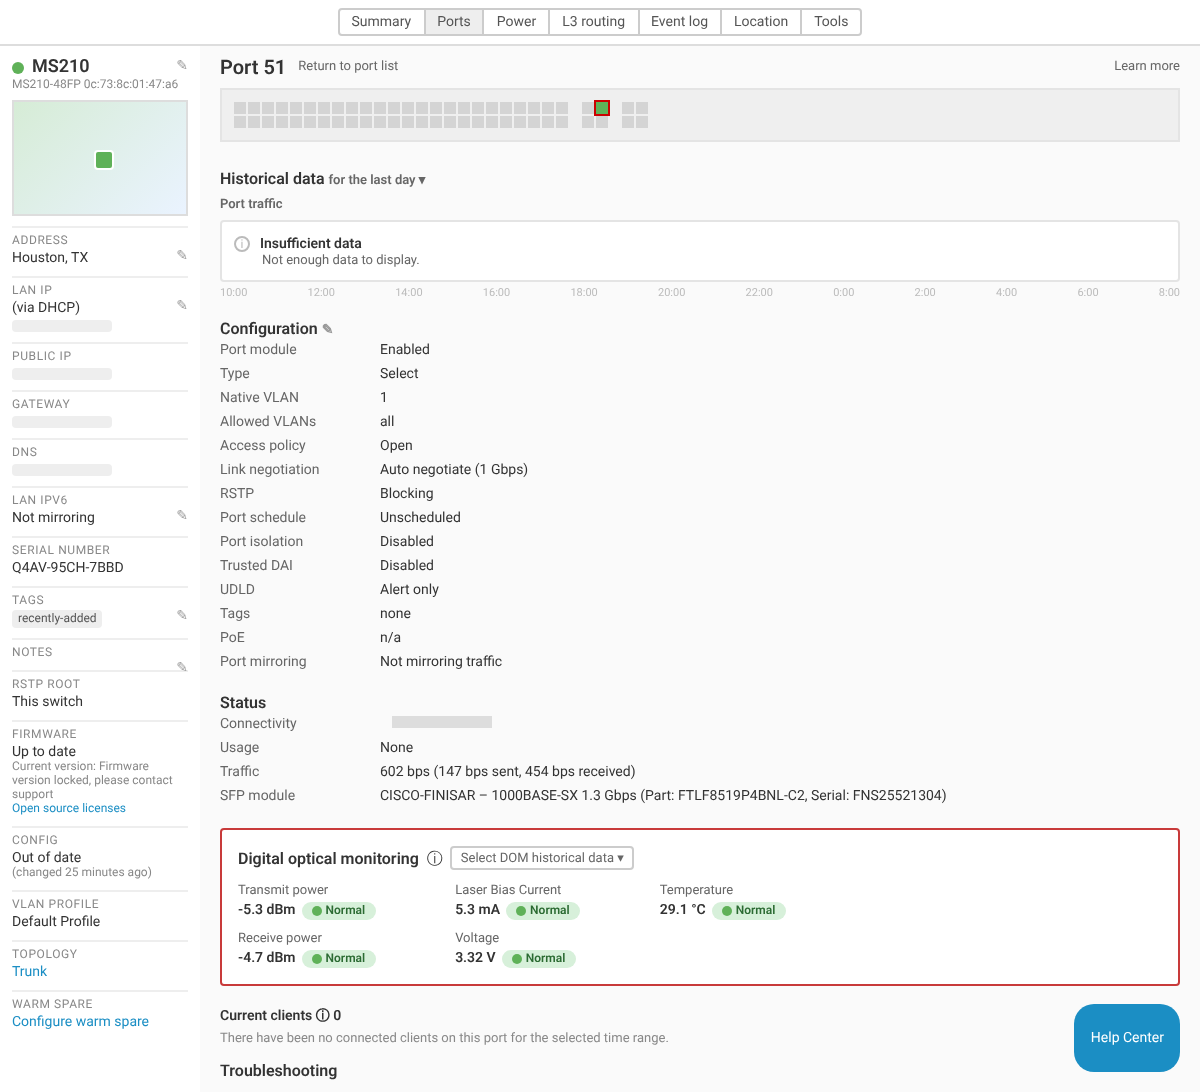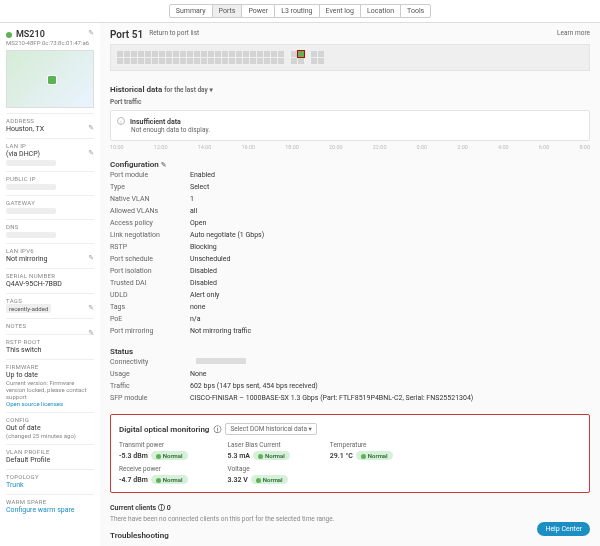--- a/index.html
+++ b/index.html
@@ -47,21 +47,21 @@
 .dom-hdr{display:flex;align-items:center;gap:4px}
 .dom-select{border:1px solid #ccc;border-radius:2px;padding:1px 4px;font-size:6.5px;color:#666}
 .dom-grid{display:flex;gap:40px;margin-top:6px}
 .dom-col{flex:0 0 auto}
 .dom-lbl{font-size:6.5px;color:#666}
 .dom-val{font-size:7px;font-weight:600;margin-top:2px}
 .pill{display:inline-block;background:#d7f0da;border-radius:7px;padding:1px 5px;font-size:6px;color:#2c6b33;margin-left:3px}
 .pill::before{content:"";display:inline-block;width:5px;height:5px;border-radius:50%;background:#5fb158;margin-right:2px;vertical-align:middle}
 .clients{margin-top:10px;font-size:7px;font-weight:600}
 .note{font-size:6.5px;color:#888;margin-top:2px}
-.help{position:fixed;right:10px;bottom:10px;background:#1b8ec4;color:#fff;border-radius:10px;padding:3px 8px;font-size:7px}
+.help{position:fixed;right:10px;bottom:10px;background:#1b8ec4;color:#fff;border-radius:10px;padding:13px 8px;font-size:7px}
 </style>
 </head>
 <body>
 
 <div class="topbar">
   <div class="tabs">
     <div class="tab">Summary</div>
     <div class="tab active">Ports</div>
     <div class="tab">Power</div>
     <div class="tab">L3 routing</div>

